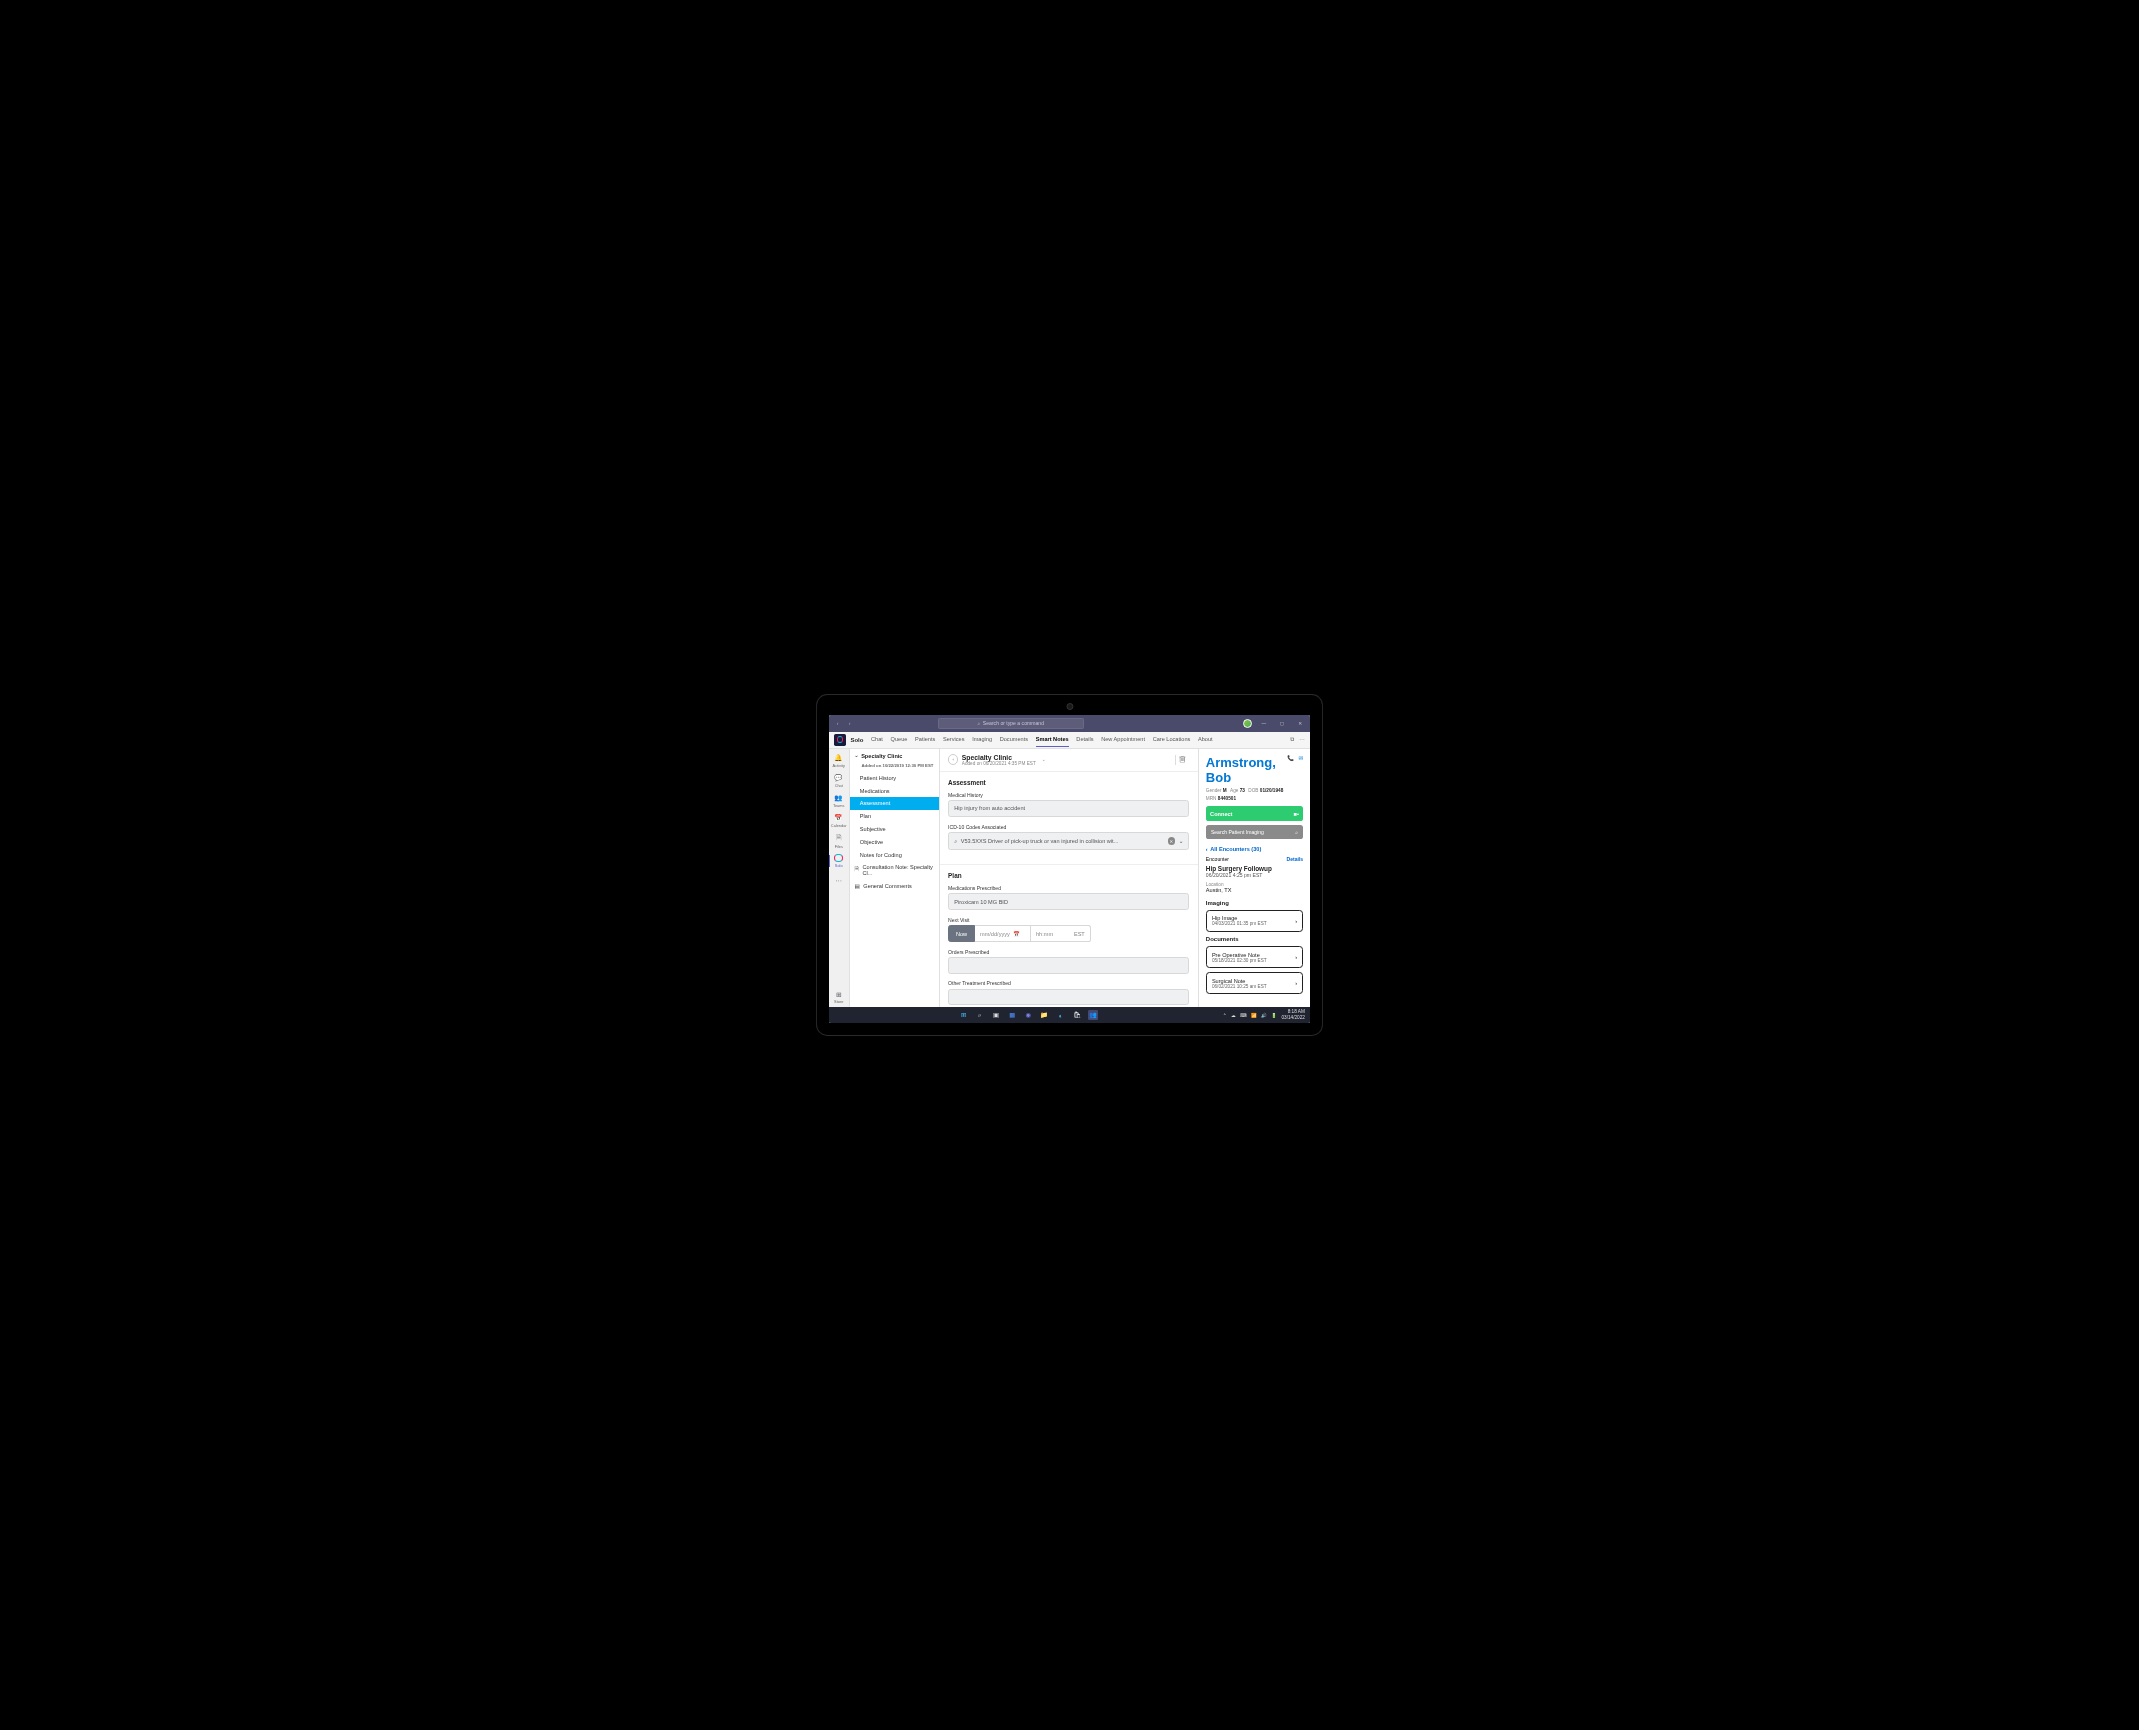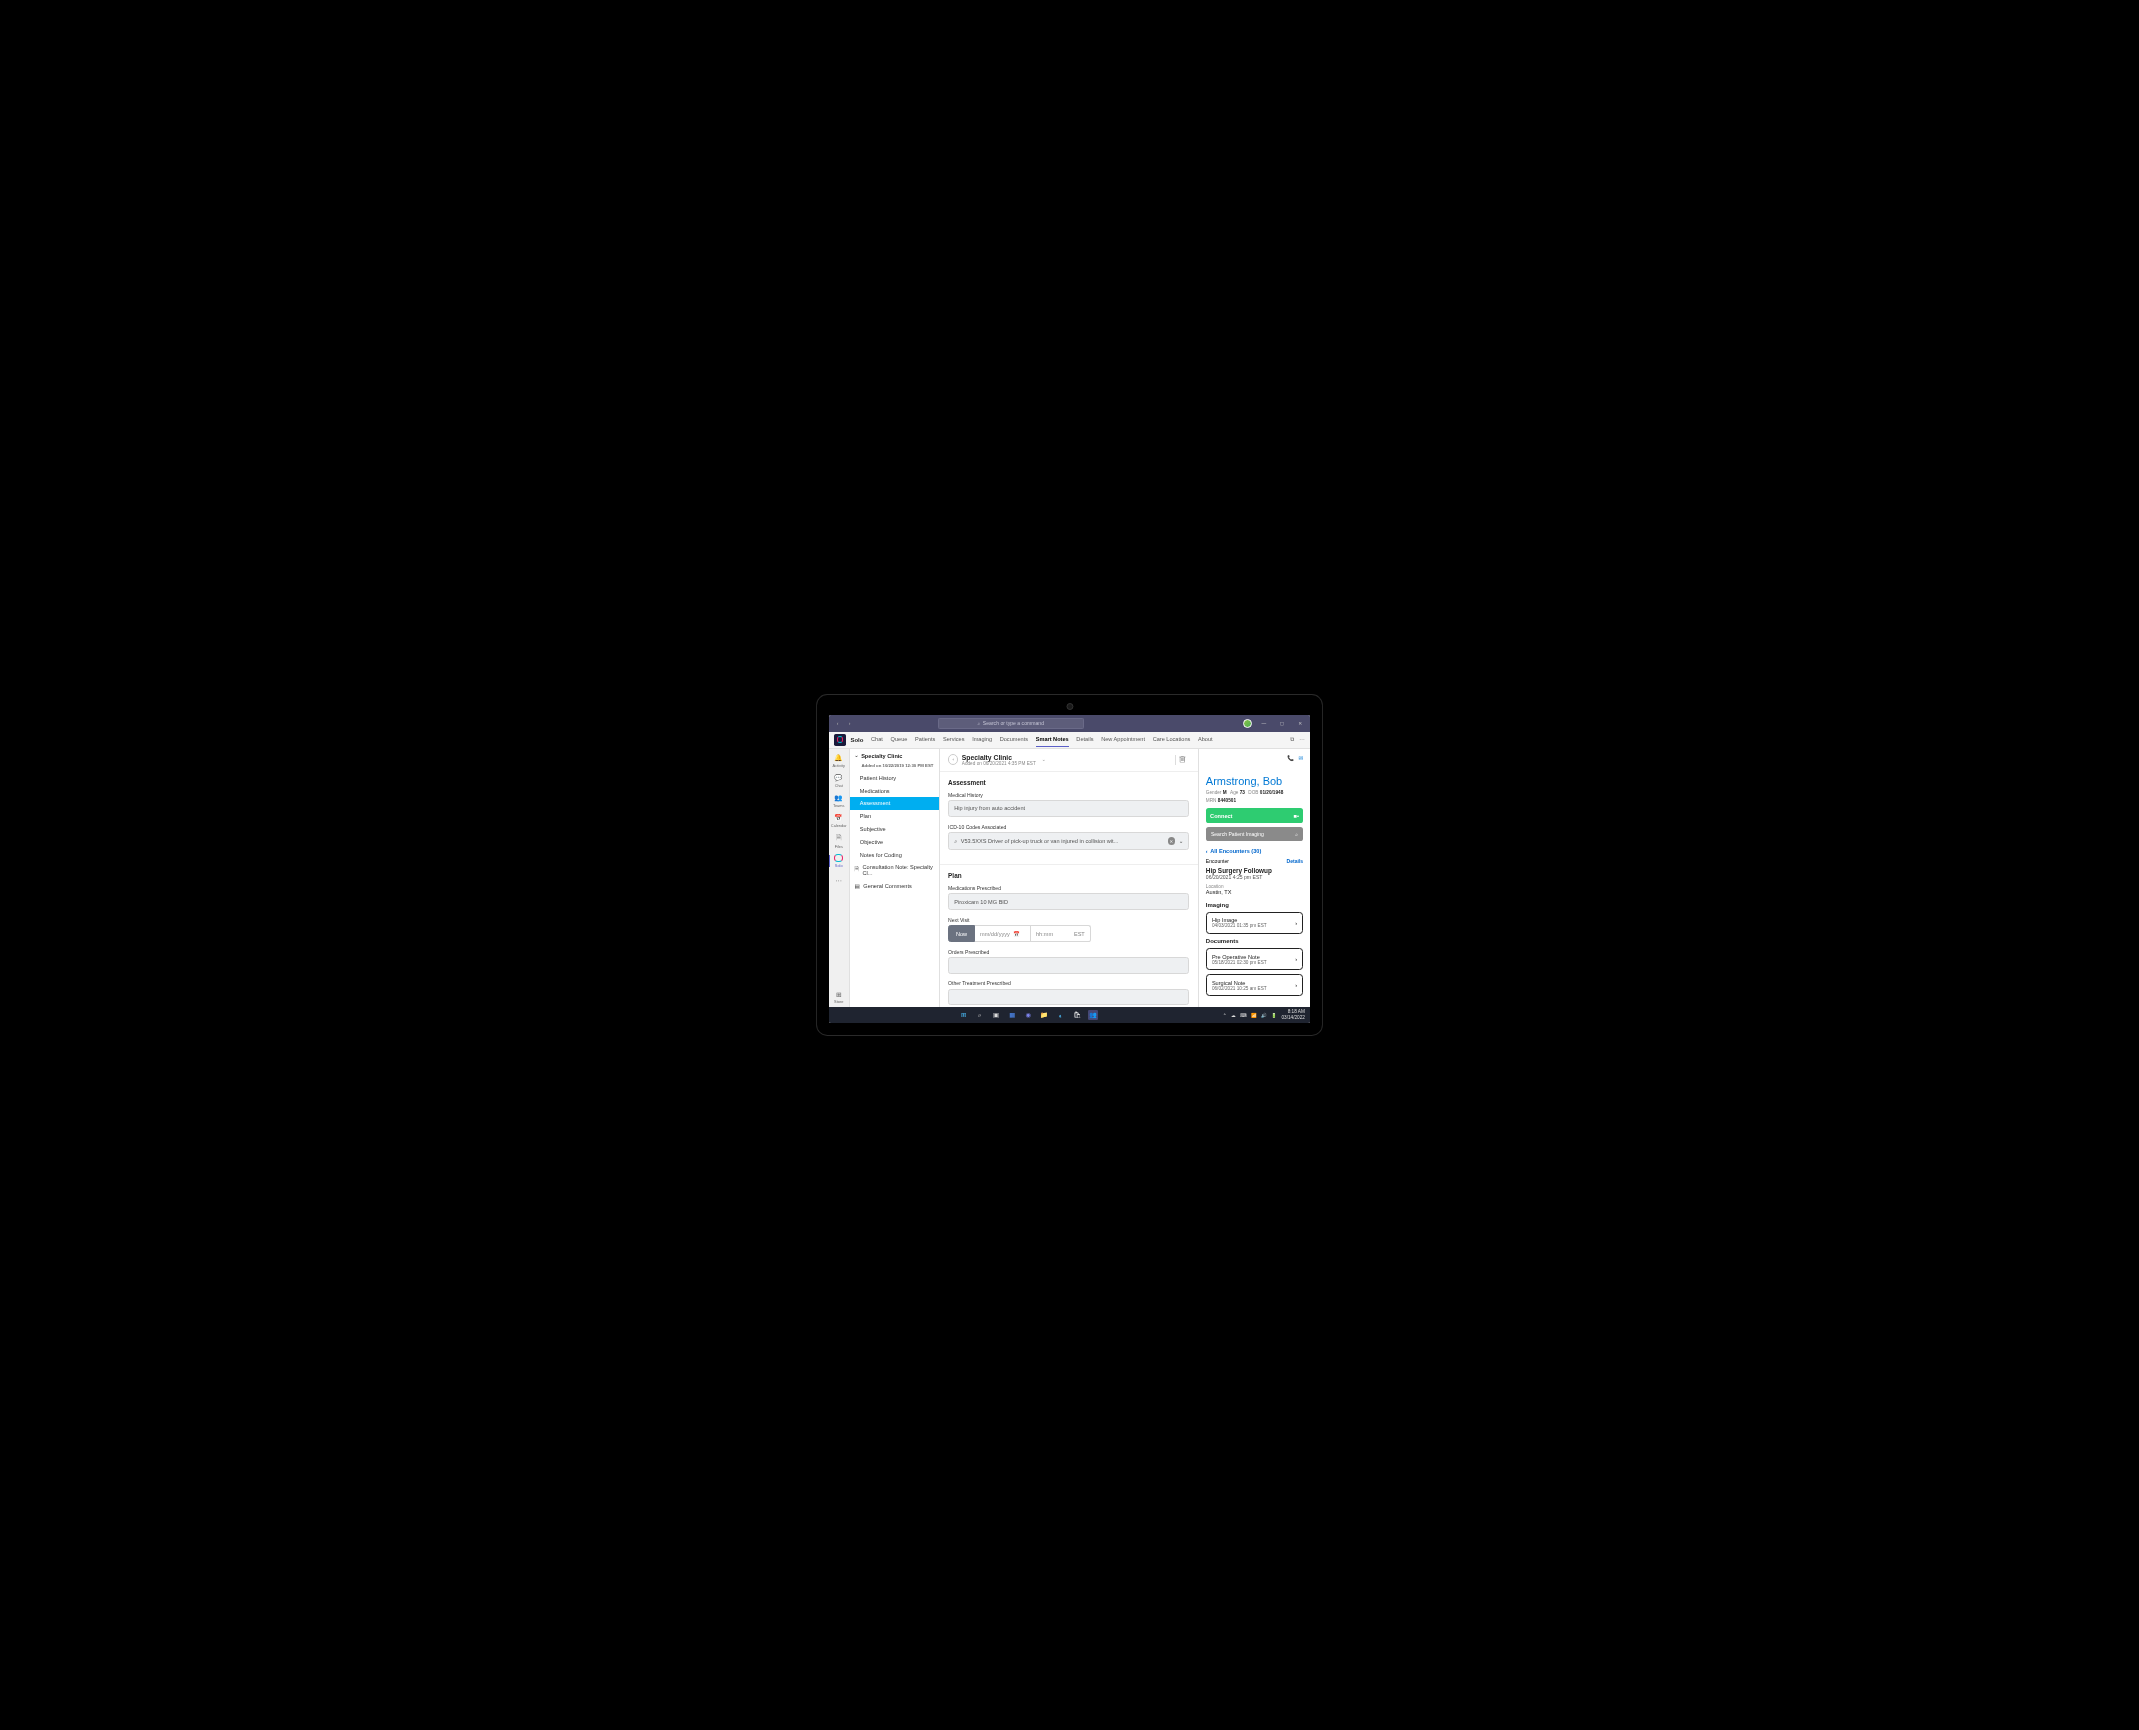--- a/index.html
+++ b/index.html
@@ -58,21 +58,21 @@
 .icd-input{display:flex;align-items:center;gap:3.4px;}
 .icd-chip{flex:1;display:flex;align-items:center;gap:2.6px;}
 .clear-chip{width:7.7px;height:7.7px;background:#888;border-radius:50%;color:#fff;display:flex;align-items:center;justify-content:center;font-size:4.3px;cursor:pointer;}
 .date-row{display:flex;gap:0;}
 .now-btn{background:#6b7280;color:#fff;padding:4.3px 6.8px;border-radius:2.6px 0 0 2.6px;border:0.4px solid #6b7280;font-size:5.6px;cursor:pointer;}
 .date-input{background:#fff;border:0.4px solid #d8d8d8;padding:4.3px 5.1px;font-size:5.6px;color:#888;display:flex;align-items:center;gap:3.4px;border-left:none;}
 .date-input:nth-child(2){flex:0 0 56px;}
 .date-input:last-child{border-radius:0 2.6px 2.6px 0;flex:0 0 60px;}
 
 .right-panel{width:111px;padding:6px 6.8px;overflow-y:auto;font-size:5.6px;}
-.patient-name{color:#0078d4;font-size:11px;font-weight:400;margin-bottom:3.4px;margin-top:20px;}
+.patient-name{color:#0078d4;font-size:13px;font-weight:700;margin-bottom:3.4px;}
 .email-icon{color:#0078d4;}
 .demo-row{font-size:4.7px;color:#555;margin-bottom:5.1px;display:flex;gap:3.4px;flex-wrap:wrap;}
 .demo-row .lbl{color:#888;}
 .demo-row .val{font-weight:600;color:#222;}
 .connect-btn{background:#2ecc71;color:#fff;padding:4.3px;border-radius:2.6px;display:flex;align-items:center;justify-content:space-between;font-weight:600;margin-bottom:4.3px;cursor:pointer;}
 .search-imaging{background:#8a8a8a;color:#fff;padding:3.4px 5.1px;border-radius:2.6px;display:flex;align-items:center;justify-content:space-between;margin-bottom:6.8px;font-size:5.1px;}
 .encounters-link{color:#0066cc;font-weight:700;display:flex;align-items:center;gap:2.6px;cursor:pointer;margin-bottom:4.3px;}
 .enc-row{display:flex;justify-content:space-between;font-size:5.1px;margin-bottom:2.6px;}
 .enc-row .details-link{color:#0066cc;font-weight:600;cursor:pointer;}
 .enc-title{font-size:6.4px;font-weight:600;color:#222;}

